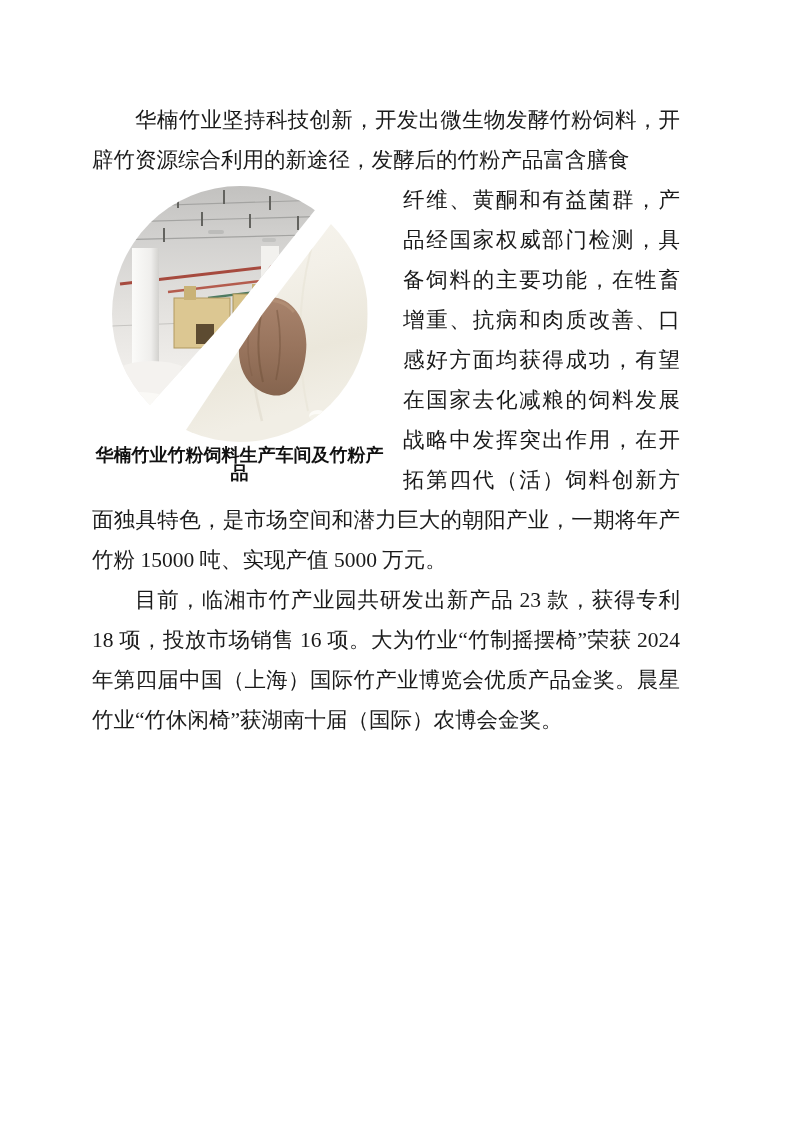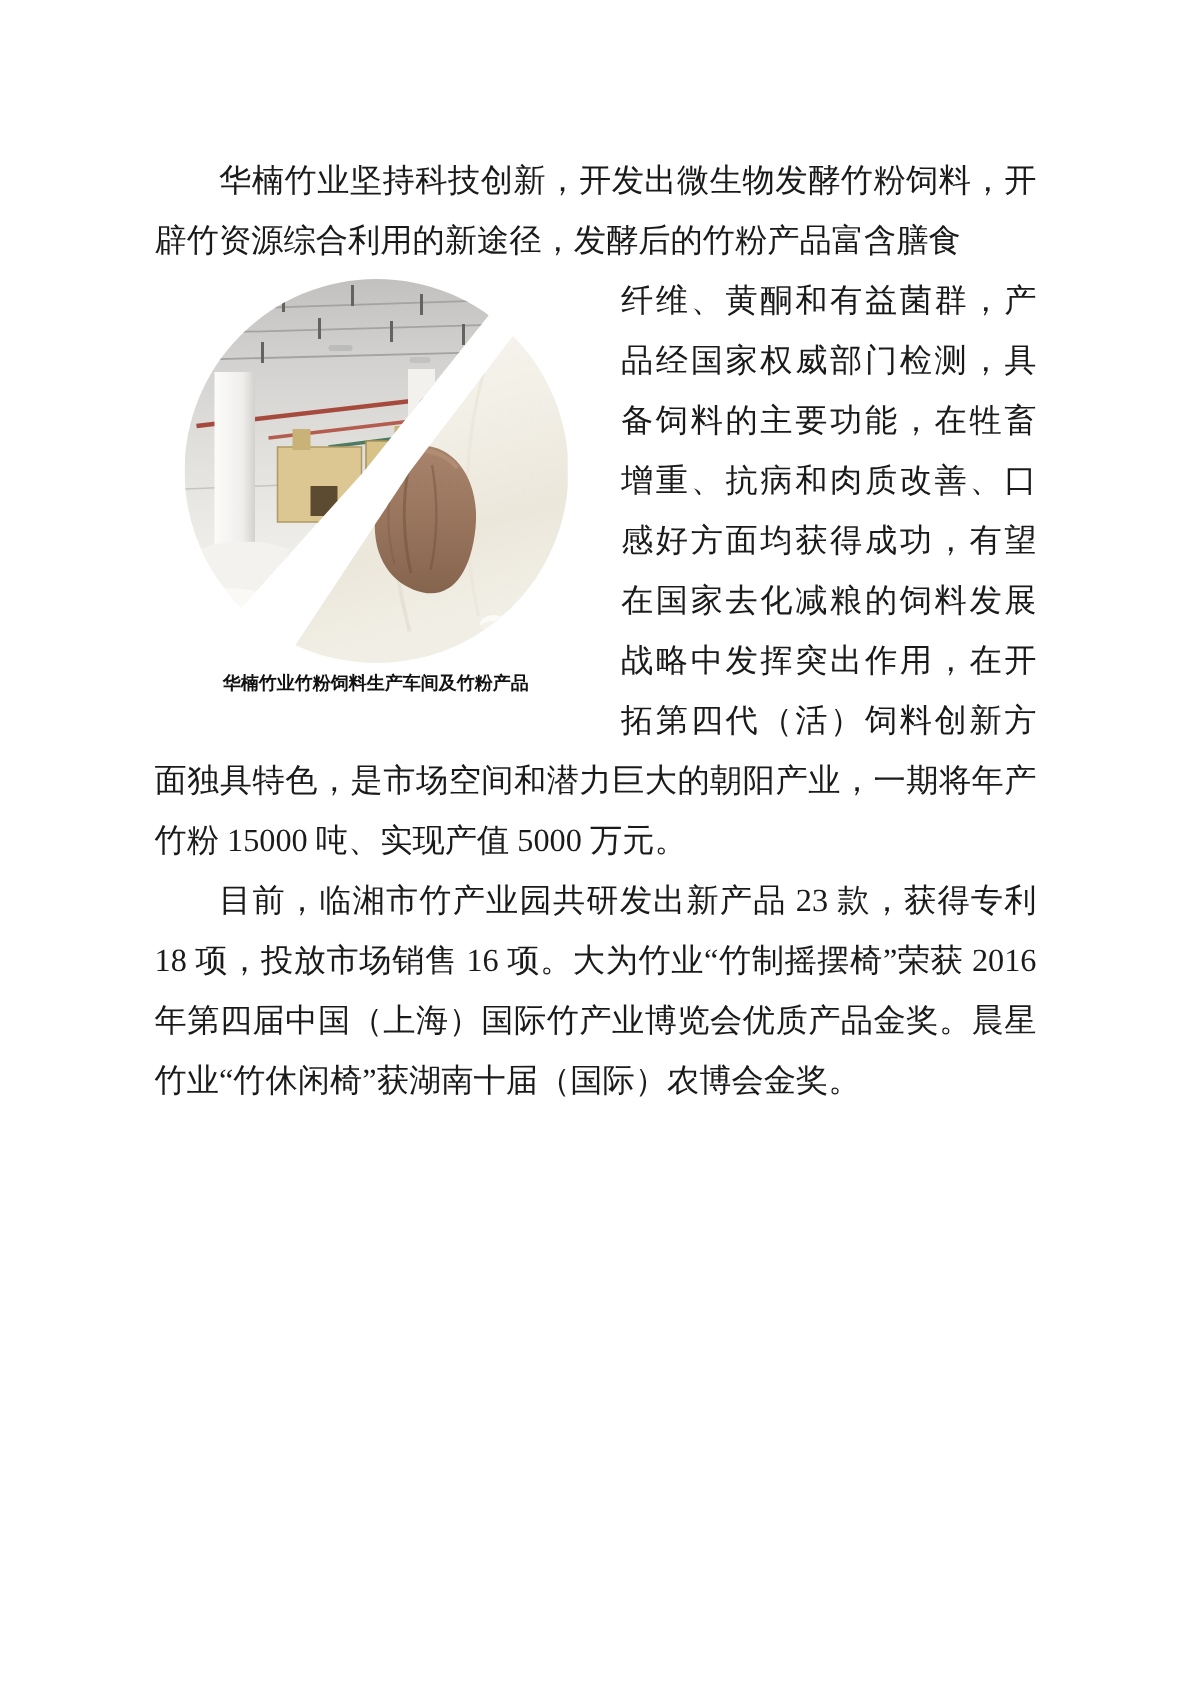--- a/index.html
+++ b/index.html
@@ -6,21 +6,21 @@
   html,body { background:#ffffff; }
   .page {
     position:relative;
     width:793px; height:1122px;
     margin:0 auto;
     background:#ffffff;
     overflow:hidden;
   }
   .content {
     position:absolute;
-    left:103px; top:100px; width:588px;
+    left:92px; top:100px; width:588px;
     font-family:"Liberation Serif","DejaVu Serif",serif;
     font-size:21.5px;
     line-height:40px;
     color:#1a1a1a;
     text-align:justify;
   }
   .para { margin:0; }
   .lead-indent { text-indent:43px; }
   .no-indent { text-indent:0; }
 
@@ -40,21 +40,21 @@
   }
   .photo {
     position:absolute; left:0; top:0;
     width:256px; height:256px;
     display:block;
   }
   .photo-factory { clip-path: polygon(0% 0%, 87% 0%, 47% 50%, 2% 100%, 0% 100%); }
   .photo-powder  { clip-path: polygon(97% 0%, 100% 0%, 100% 100%, 26% 100%, 59% 50%); }
   .caption {
     margin-top:4px;
-    font-size:12px;
+    font-size:18px;
     font-weight:bold;
     line-height:18px;
     text-align:center;
     text-indent:0;
     color:#111111;
     font-family:"Liberation Serif","DejaVu Serif",serif;
   }
 </style>
 </head>
 <body>
@@ -145,17 +145,17 @@
           <ellipse cx="206" cy="230" rx="9" ry="6" fill="#fcfbf7"></ellipse>
           <ellipse cx="206" cy="232" rx="9" ry="4" fill="#efece1" opacity="0.6"></ellipse>
         </svg>
 
       </div>
       <figcaption class="caption">华楠竹业竹粉饲料生产车间及竹粉产品</figcaption>
     </figure>
 
     <p class="para no-indent">纤维、黄酮和有益菌群，产品经国家权威部门检测，具备饲料的主要功能，在牲畜增重、抗病和肉质改善、口感好方面均获得成功，有望在国家去化减粮的饲料发展战略中发挥突出作用，在开拓第四代（活）饲料创新方面独具特色，是市场空间和潜力巨大的朝阳产业，一期将年产竹粉 15000 吨、实现产值 5000 万元。</p>
 
-    <p class="para lead-indent">目前，临湘市竹产业园共研发出新产品 23 款，获得专利 18 项，投放市场销售 16 项。大为竹业“竹制摇摆椅”荣获 2016 年第四届中国（上海）国际竹产业博览会优质产品金奖。晨星竹业“竹休闲椅”获湖南十届（国际）农博会金奖。</p>
+    <p class="para lead-indent">目前，临湘市竹产业园共研发出新产品 23 款，获得专利 18 项，投放市场销售 16 项。大为竹业“竹制摇摆椅”荣获 2024 年第四届中国（上海）国际竹产业博览会优质产品金奖。晨星竹业“竹休闲椅”获湖南十届（国际）农博会金奖。</p>
 
 
   </div>
 </div>
 
 </body></html>

